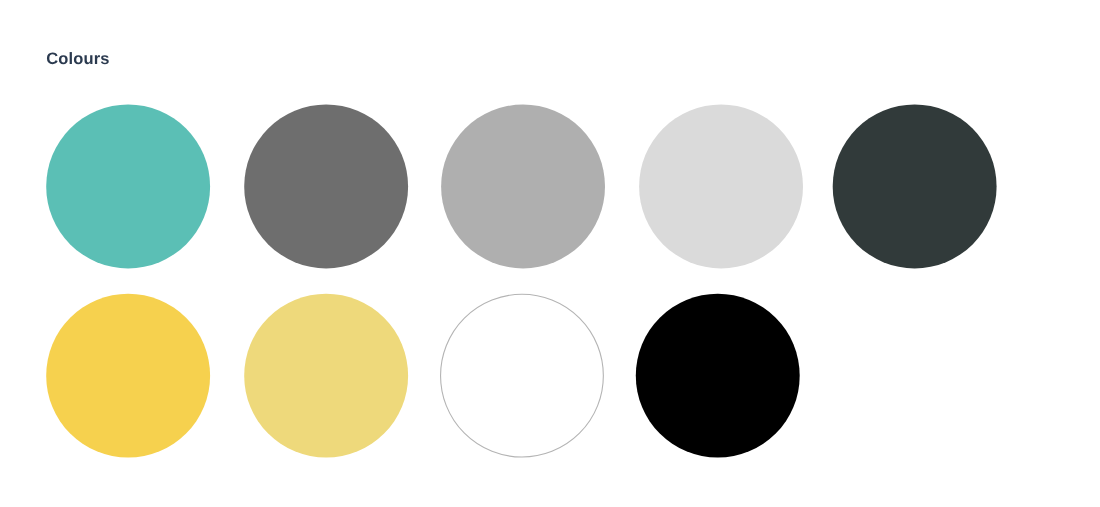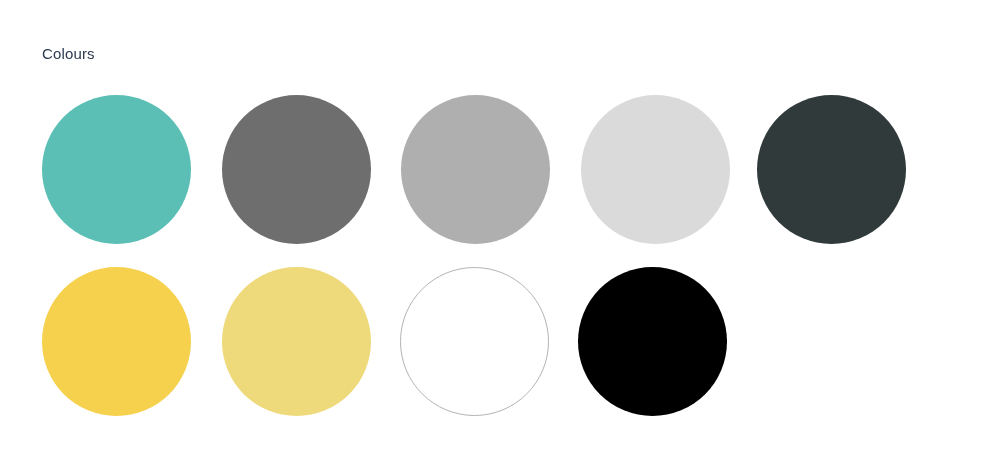--- a/index.html
+++ b/index.html
@@ -23,21 +23,21 @@
     width: 1000px;
     height: 461px;
     background: #ffffff;
   }
 
   .section-title {
     position: absolute;
     left: 42px;
     top: 44px;
     font-size: 15px;
-    font-weight: normal;
+    font-weight: bold;
     letter-spacing: 0.15px;
     color: #2b3a4f;
     line-height: 20px;
     white-space: nowrap;
     -webkit-font-smoothing: antialiased;
   }
 
   .swatch-row {
     position: absolute;
     left: 0;

